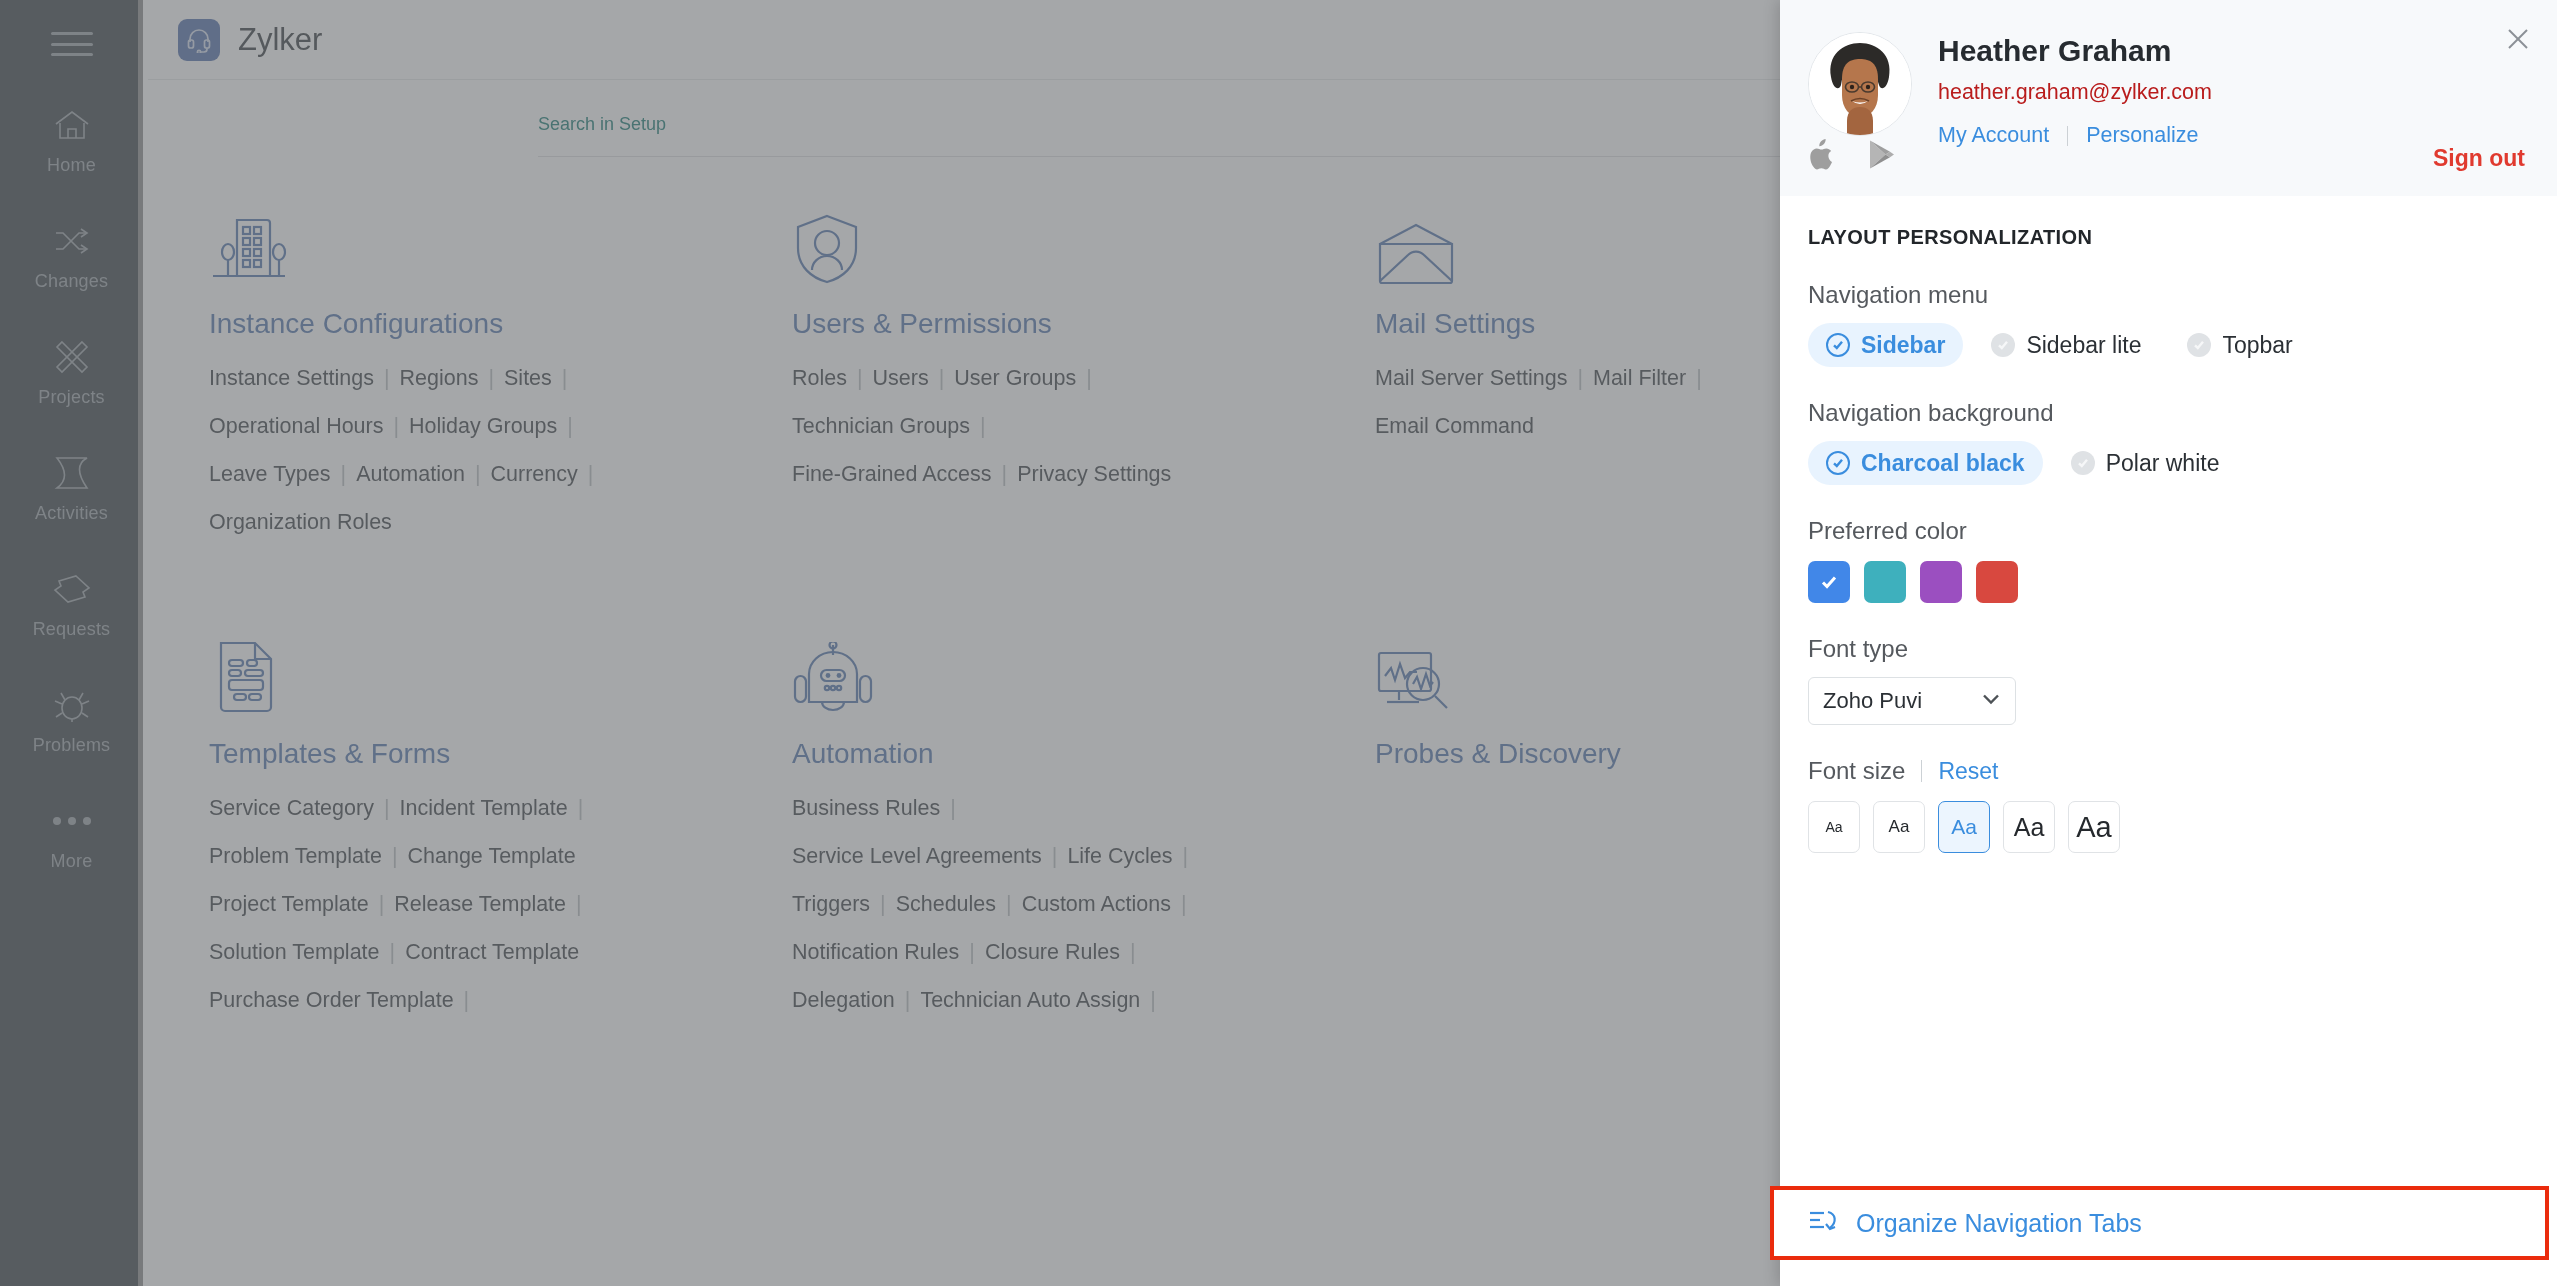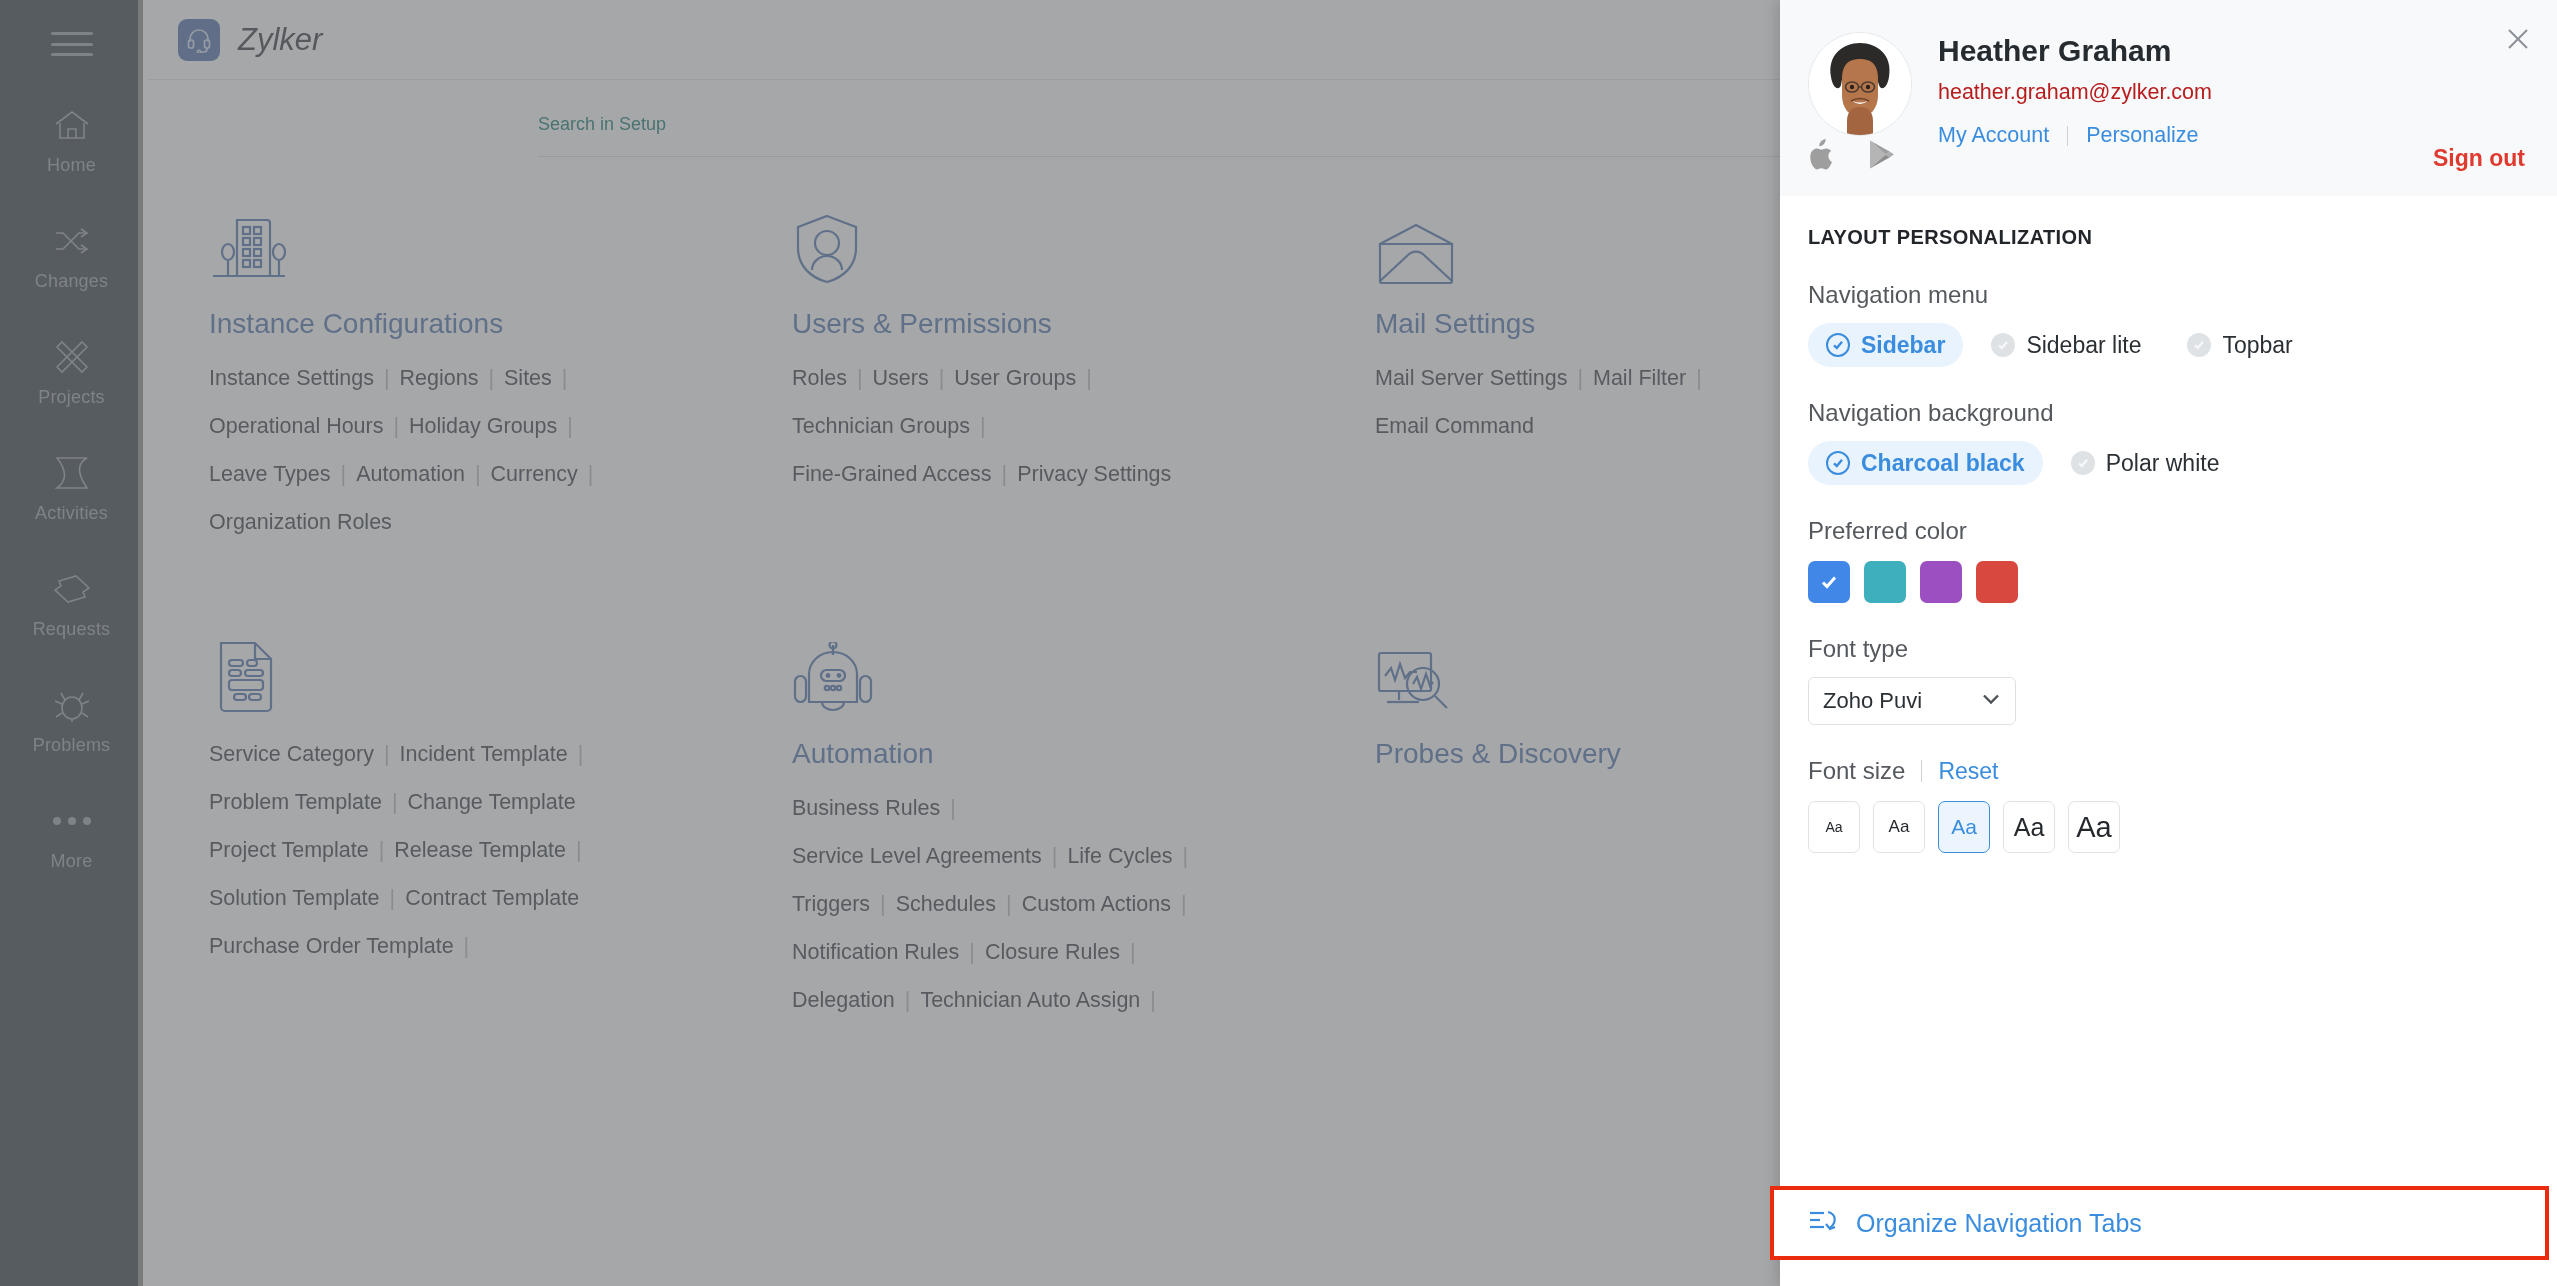--- a/index.html
+++ b/index.html
@@ -33,21 +33,21 @@
   .nav-ico svg { stroke: #9aa1a6; fill: none; stroke-width: 1.6; }
   .nav-label { margin-top: 9px; font-size: 18px; color: #9aa1a6; letter-spacing: .2px; }
   .dots { display:flex; gap:7px; height: 42px; align-items:center; }
   .dots span { width:8px; height:8px; border-radius:50%; background:#9aa1a6; }
 
   
   #main { position: absolute; left: 148px; top: 0; width: 2409px; height: 1286px;
     background: #ffffff; }
   #topbar { position: absolute; left:0; top:0; width: 2409px; height: 80px;
     background:#fff; border-bottom: 1px solid #e4e6e8; display:flex; align-items:center; }
-  .brand { display:flex; align-items:center; margin-left: 30px; font-style: italic; }
+  .brand { display:flex; align-items:center; margin-left: 30px; }
   .brand-logo { width: 42px; height: 42px; border-radius: 9px; background:#4b6aa8;
     display:flex; align-items:center; justify-content:center; }
   .brand-logo svg { stroke:#d4def0; fill:none; stroke-width:1.7; }
   .brand-name { margin-left: 18px; font-size: 31px; color:#2f3337; }
 
   #searchrow { position:absolute; left:0; top:80px; width:2409px; height:85px;
     display:flex; align-items:center; }
   .search-wrap { position:absolute; left: 390px; top: 26px; width: 1480px;
     border-bottom: 1px solid #dcdee0; padding-bottom: 14px;
     display:flex; align-items:center; justify-content:space-between; }
@@ -327,20 +327,21 @@
               <path d="M46 5 V21 H62"></path>
               <rect x="20" y="22" width="14" height="6" rx="3"></rect>
                 <rect x="38" y="22" width="10" height="6" rx="3"></rect>
               <rect x="20" y="32" width="12" height="6" rx="3"></rect>
                 <rect x="36" y="32" width="18" height="6" rx="3"></rect>
               <rect x="20" y="42" width="34" height="10" rx="3"></rect>
               <rect x="25" y="56" width="12" height="6" rx="3"></rect>
                 <rect x="40" y="56" width="12" height="6" rx="3"></rect>
             </svg>
           </div>
+          <div class="col-title">Templates &amp; Forms</div>
           <div class="col-links">
             <span class="lnk">Service Category</span><span class="sep">|</span><span class="lnk">Incident Template</span><span class="sep">|</span><br>
             <span class="lnk">Problem Template</span><span class="sep">|</span><span class="lnk">Change Template</span><br>
             <span class="lnk">Project Template</span><span class="sep">|</span><span class="lnk">Release Template</span><span class="sep">|</span><br>
             <span class="lnk">Solution Template</span><span class="sep">|</span><span class="lnk">Contract Template</span><br>
             <span class="lnk">Purchase Order Template</span><span class="sep">|</span>
           </div>
         </div>
 
         <div class="col">

